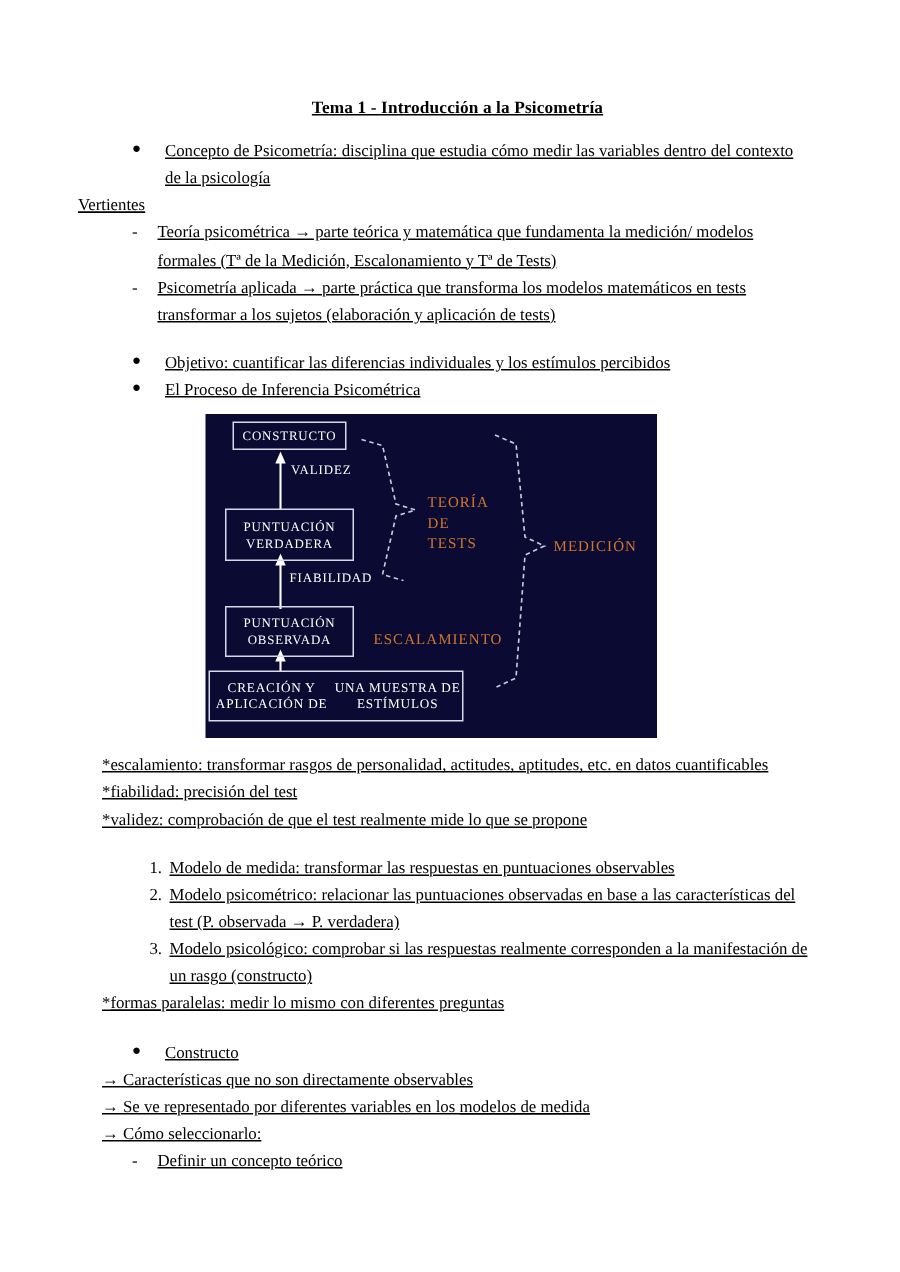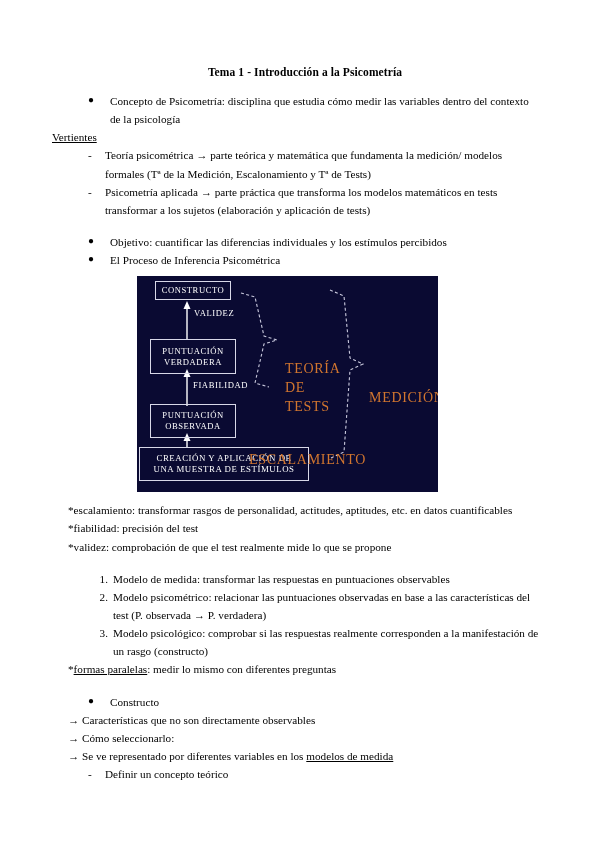--- a/index.html
+++ b/index.html
@@ -15,20 +15,21 @@
     color: #000000;
     position: relative;
     overflow: hidden;
   }
   .page {
     width: 600px;
     height: 848px;
     box-sizing: border-box;
     padding: 0;
     position: relative;
+    text-decoration: underline;
   }
 
   
   .doc-title {
     text-align: center;
     font-weight: bold;
     font-size: 11.5px;
     letter-spacing: 0.1px;
     margin: 0;
     padding-top: 66px;
@@ -137,25 +138,24 @@
   .d-label-white {
     position: absolute;
     color: #ffffff;
     font-size: 8.6px;
     letter-spacing: 0.6px;
     white-space: nowrap;
   }
   .d-label-orange {
     position: absolute;
     color: #d2762f;
-    font-size: 14px;
+    font-size: 10px;
     letter-spacing: 0.7px;
     white-space: nowrap;
     line-height: 1.35;
-    margin-top: 31px;
   }
 </style>
 </head>
 <body>
 
 <div class="page">
 
   <div class="doc-title">Tema 1 - Introducción a la Psicometría</div>
 
   <div class="gap-md"></div>
@@ -229,21 +229,21 @@
 
       <div class="d-label-white" style="left:56px; top:104px;text-align:right;">
         <span>FIABILIDAD</span>
       </div>
 
       <div class="d-box" style="left:13px; top:128px; width:86px; height:34px; flex-direction:column;">
         <span>PUNTUACIÓN</span>
         <span>OBSERVADA</span>
       </div>
 
-      <div class="d-box" style="left:2px; top:171px; width:170px; height:34px; flex-direction:column; font-size:8.8px;">
+      <div class="d-box" style="left:2px; top:171px; width:170px; height:34px; flex-direction:row; font-size:8.8px;">
         <span>CREACIÓN Y APLICACIÓN DE</span>
         <span>UNA MUESTRA DE ESTÍMULOS</span>
       </div>
 
       <div class="d-label-orange" style="left:148px; top:53px;">
         <div>TEORÍA</div>
         <div>DE</div>
         <div>TESTS</div>
       </div>
 
@@ -292,23 +292,23 @@
   <div class="gap-md"></div>
 
   <div class="block">
     <ul class="bullet-list">
       <li class="bullet-item">
         <span class="dot">●</span>
         <span>Constructo</span>
       </li>
     </ul>
     <div class="plain-line">→ Características que no son directamente observables</div>
-    <div class="plain-line">→ Cómo seleccionarlo:</div>
     <div class="plain-line">
       <span>→ Se ve representado por diferentes variables en los </span><span class="underline">modelos de medida</span>
     </div>
+    <div class="plain-line">→ Cómo seleccionarlo:</div>
     <div class="dash-item">
       <span class="dash">-</span>
       <span>Definir un concepto teórico</span>
     </div>
   </div>
 
 </div>
 
 </body></html>

